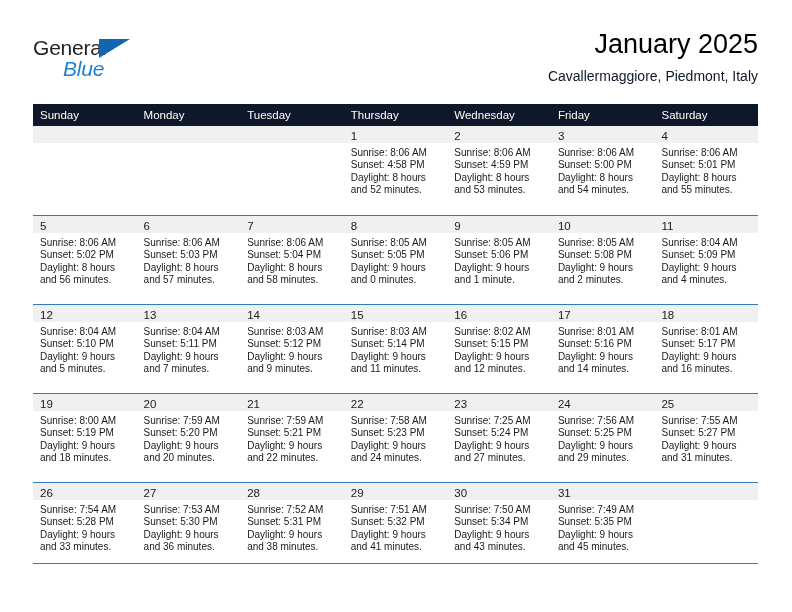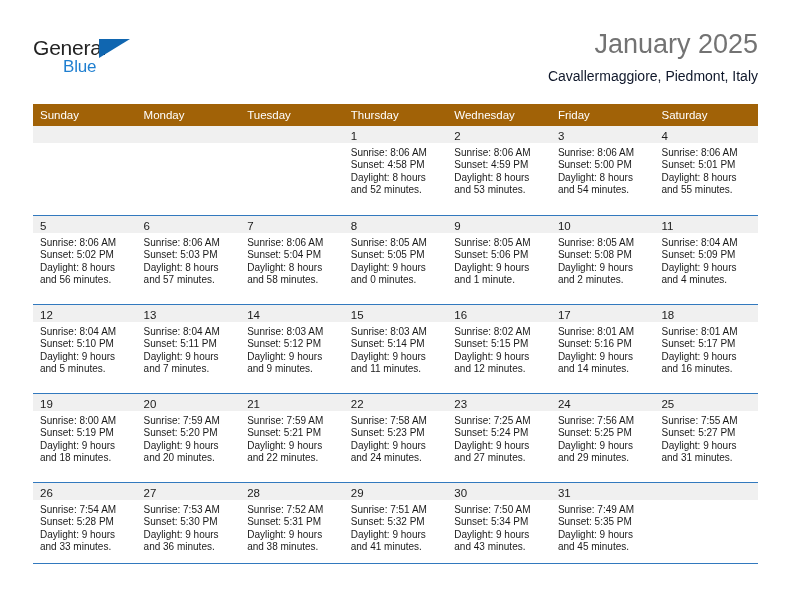--- a/index.html
+++ b/index.html
@@ -52,56 +52,57 @@
     top: 3px;
     width: 0;
     height: 0;
     border-left: 31px solid #1066b0;
     border-bottom: 19px solid transparent;
   }
   .logo-blue {
     position: absolute;
     left: 30px;
     top: 21px;
-    font-size: 17px;
+    font-size: 21px;
     letter-spacing: -0.2px;
     color: #1f7fd0;
     font-family: "Liberation Sans", sans-serif;
+    font-style: italic;
   }
 
   .title-block {
     position: absolute;
     right: 0;
     top: 0;
     text-align: right;
   }
   .cal-title {
     font-size: 27px;
-    color: #737373;
+    color: #000000;
     line-height: 33px;
     white-space: nowrap;
   }
   .cal-subtitle {
     font-size: 14px;
     color: #0f172a;
     line-height: 22px;
     margin-top: 4px;
     white-space: nowrap;
   }
 
   
   .calendar {
     position: absolute;
     left: 33px;
     top: 104px;
     width: 725px;
   }
   .weekdays {
     display: flex;
-    background: #a16207;
+    background: #0f172a;
     height: 22px;
   }
   .weekday {
     flex: 1 1 0;
     color: #ffffff;
     font-size: 11.5px;
     line-height: 22px;
     padding-left: 7px;
     box-sizing: border-box;
     white-space: nowrap;

